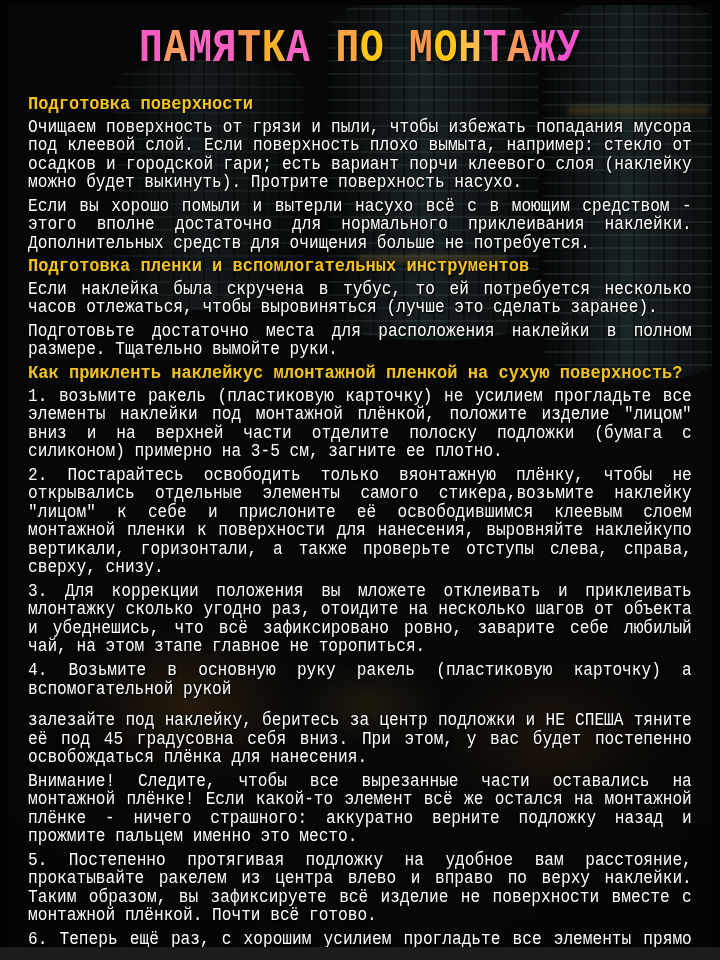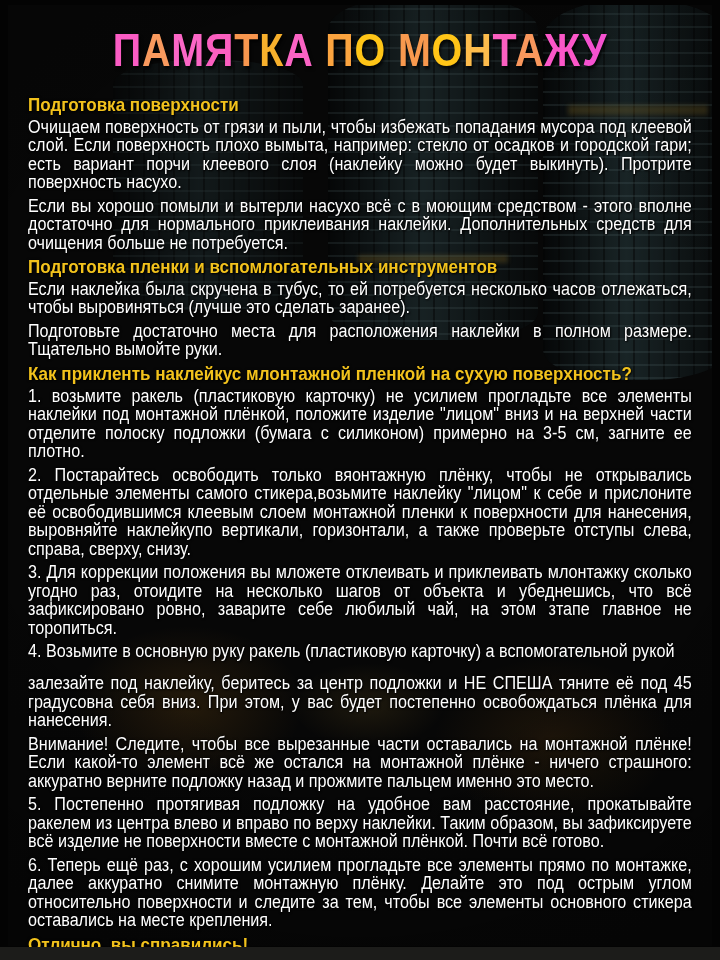--- a/index.html
+++ b/index.html
@@ -1,20 +1,20 @@
 <!DOCTYPE html>
 <html><head>
 <meta charset="utf-8">
 <style>
   * { margin:0; padding:0; box-sizing:border-box; }
   html,body { background:#000; }
   .page {
     position:relative; width:720px; height:960px; overflow:hidden;
     background:#030303;
-    font-family:Liberation Sans, sans-serif;
+    font-family:Liberation Mono, monospace;
   }
   
   .photo { position:absolute; left:8px; right:8px; top:5px; bottom:14px; background:#070707; overflow:hidden; }
   .tower {
     position:absolute; opacity:.5;
     background:
       repeating-linear-gradient(180deg, rgba(150,190,195,.20) 0 2px, rgba(0,0,0,0) 2px 13px),
       repeating-linear-gradient(90deg, rgba(0,0,0,.45) 0 2px, rgba(0,0,0,0) 2px 15px),
       linear-gradient(90deg, rgba(4,7,8,.95), rgba(46,70,74,.85) 45%, rgba(8,12,13,.95));
     border-radius:45% 45% 42% 42% / 10% 10% 8% 8%;

